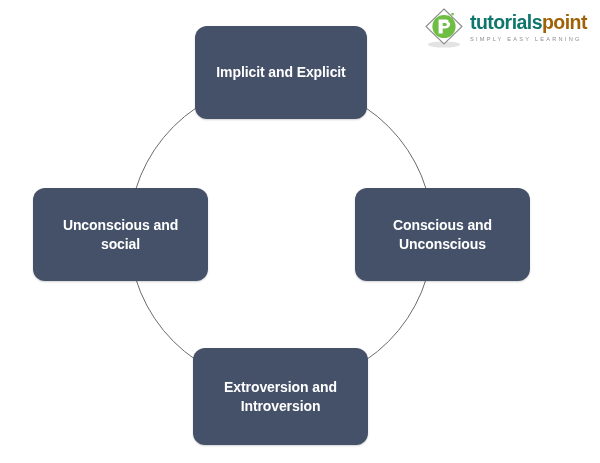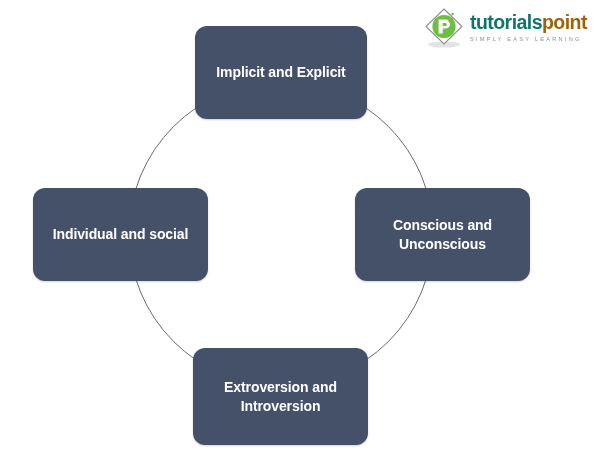--- a/index.html
+++ b/index.html
@@ -142,21 +142,21 @@
 
   <div class="node" id="node-right">
     <span class="node-label">Conscious and Unconscious</span>
   </div>
 
   <div class="node" id="node-bottom">
     <span class="node-label">Extroversion and Introversion</span>
   </div>
 
   <div class="node" id="node-left">
-    <span class="node-label">Individual and social</span>
+    <span class="node-label">Unconscious and social</span>
   </div>
 
   <div id="logo">
 
     <div id="logo-mark">
       <svg viewBox="0 0 44 44" width="44" height="44" aria-hidden="true">
         <ellipse cx="22" cy="38.5" rx="16" ry="3.1" fill="#d9d9d9" opacity="0.75"></ellipse>
         <path d="M22 3 L40 20.5 L22 38 L4 20.5 Z" fill="#ffffff" stroke="#8d8d8d" stroke-width="1.1"></path>
         <circle cx="22" cy="20.5" r="11.6" fill="#6ebe44"></circle>
         <path d="M16.6 13.6 h7.2 a4.4 4.4 0 0 1 0 8.8 h-3.1 v5.1 h-4.1 Z" fill="#ffffff"></path>

